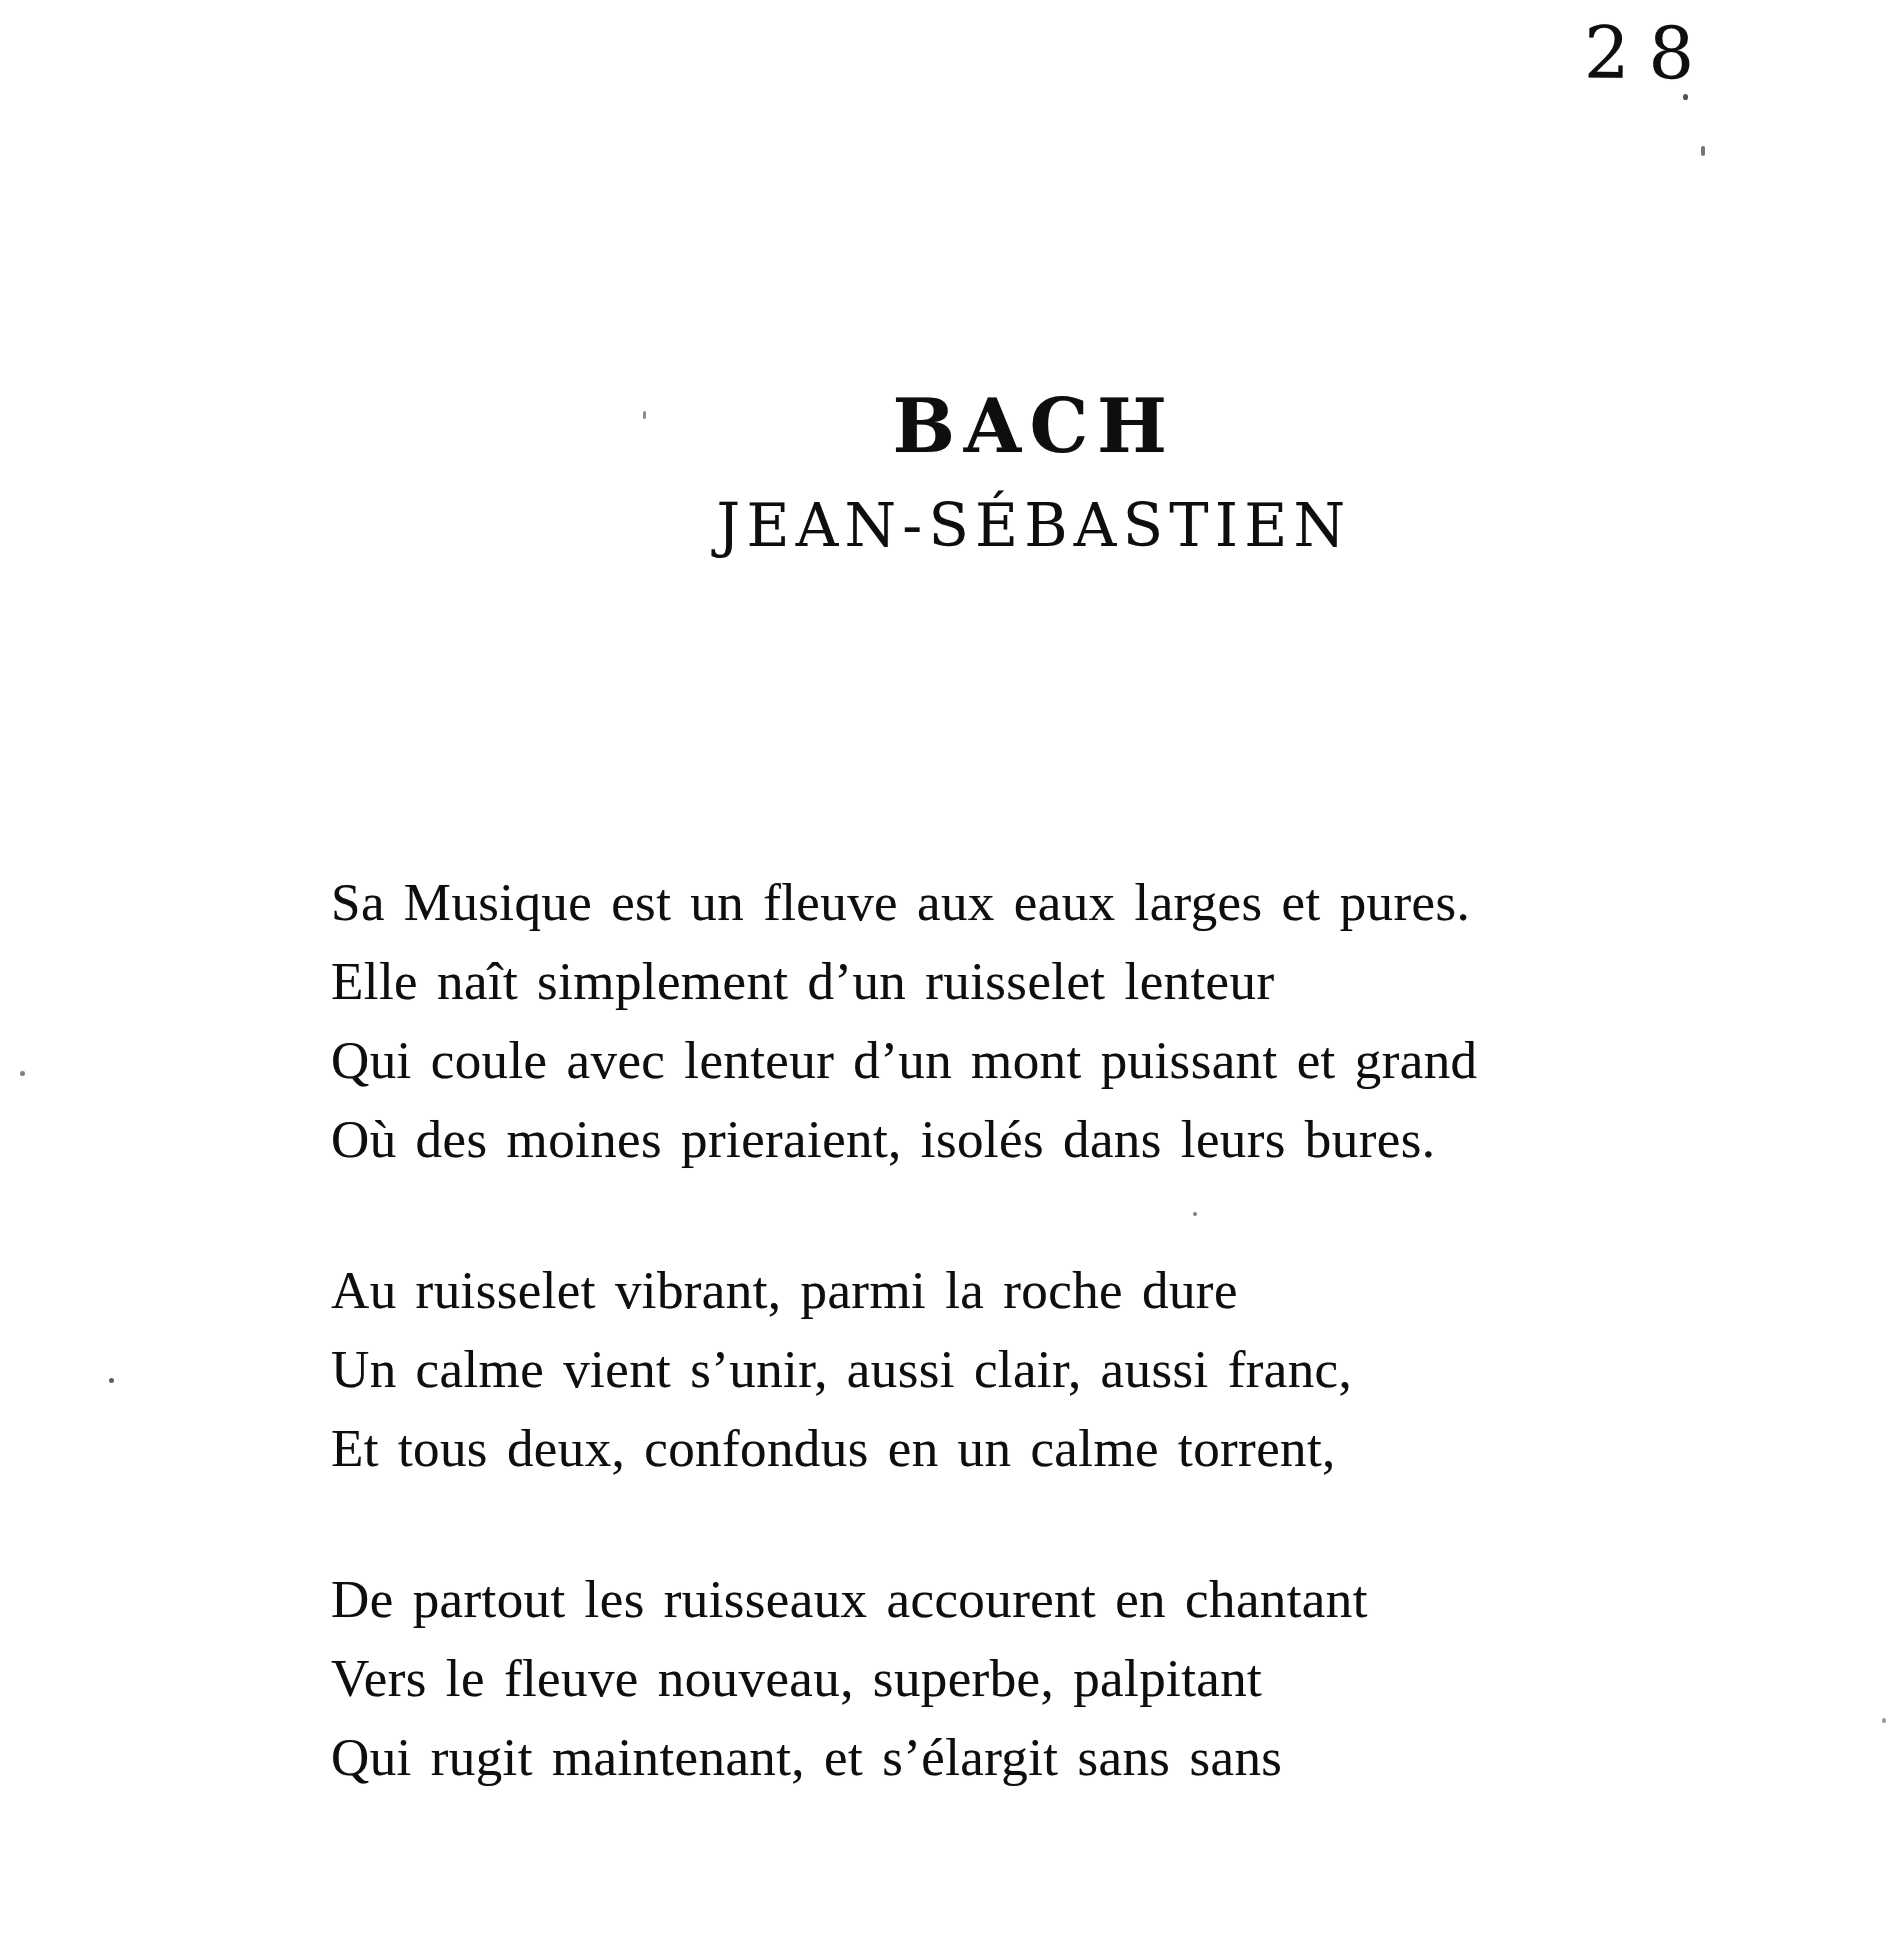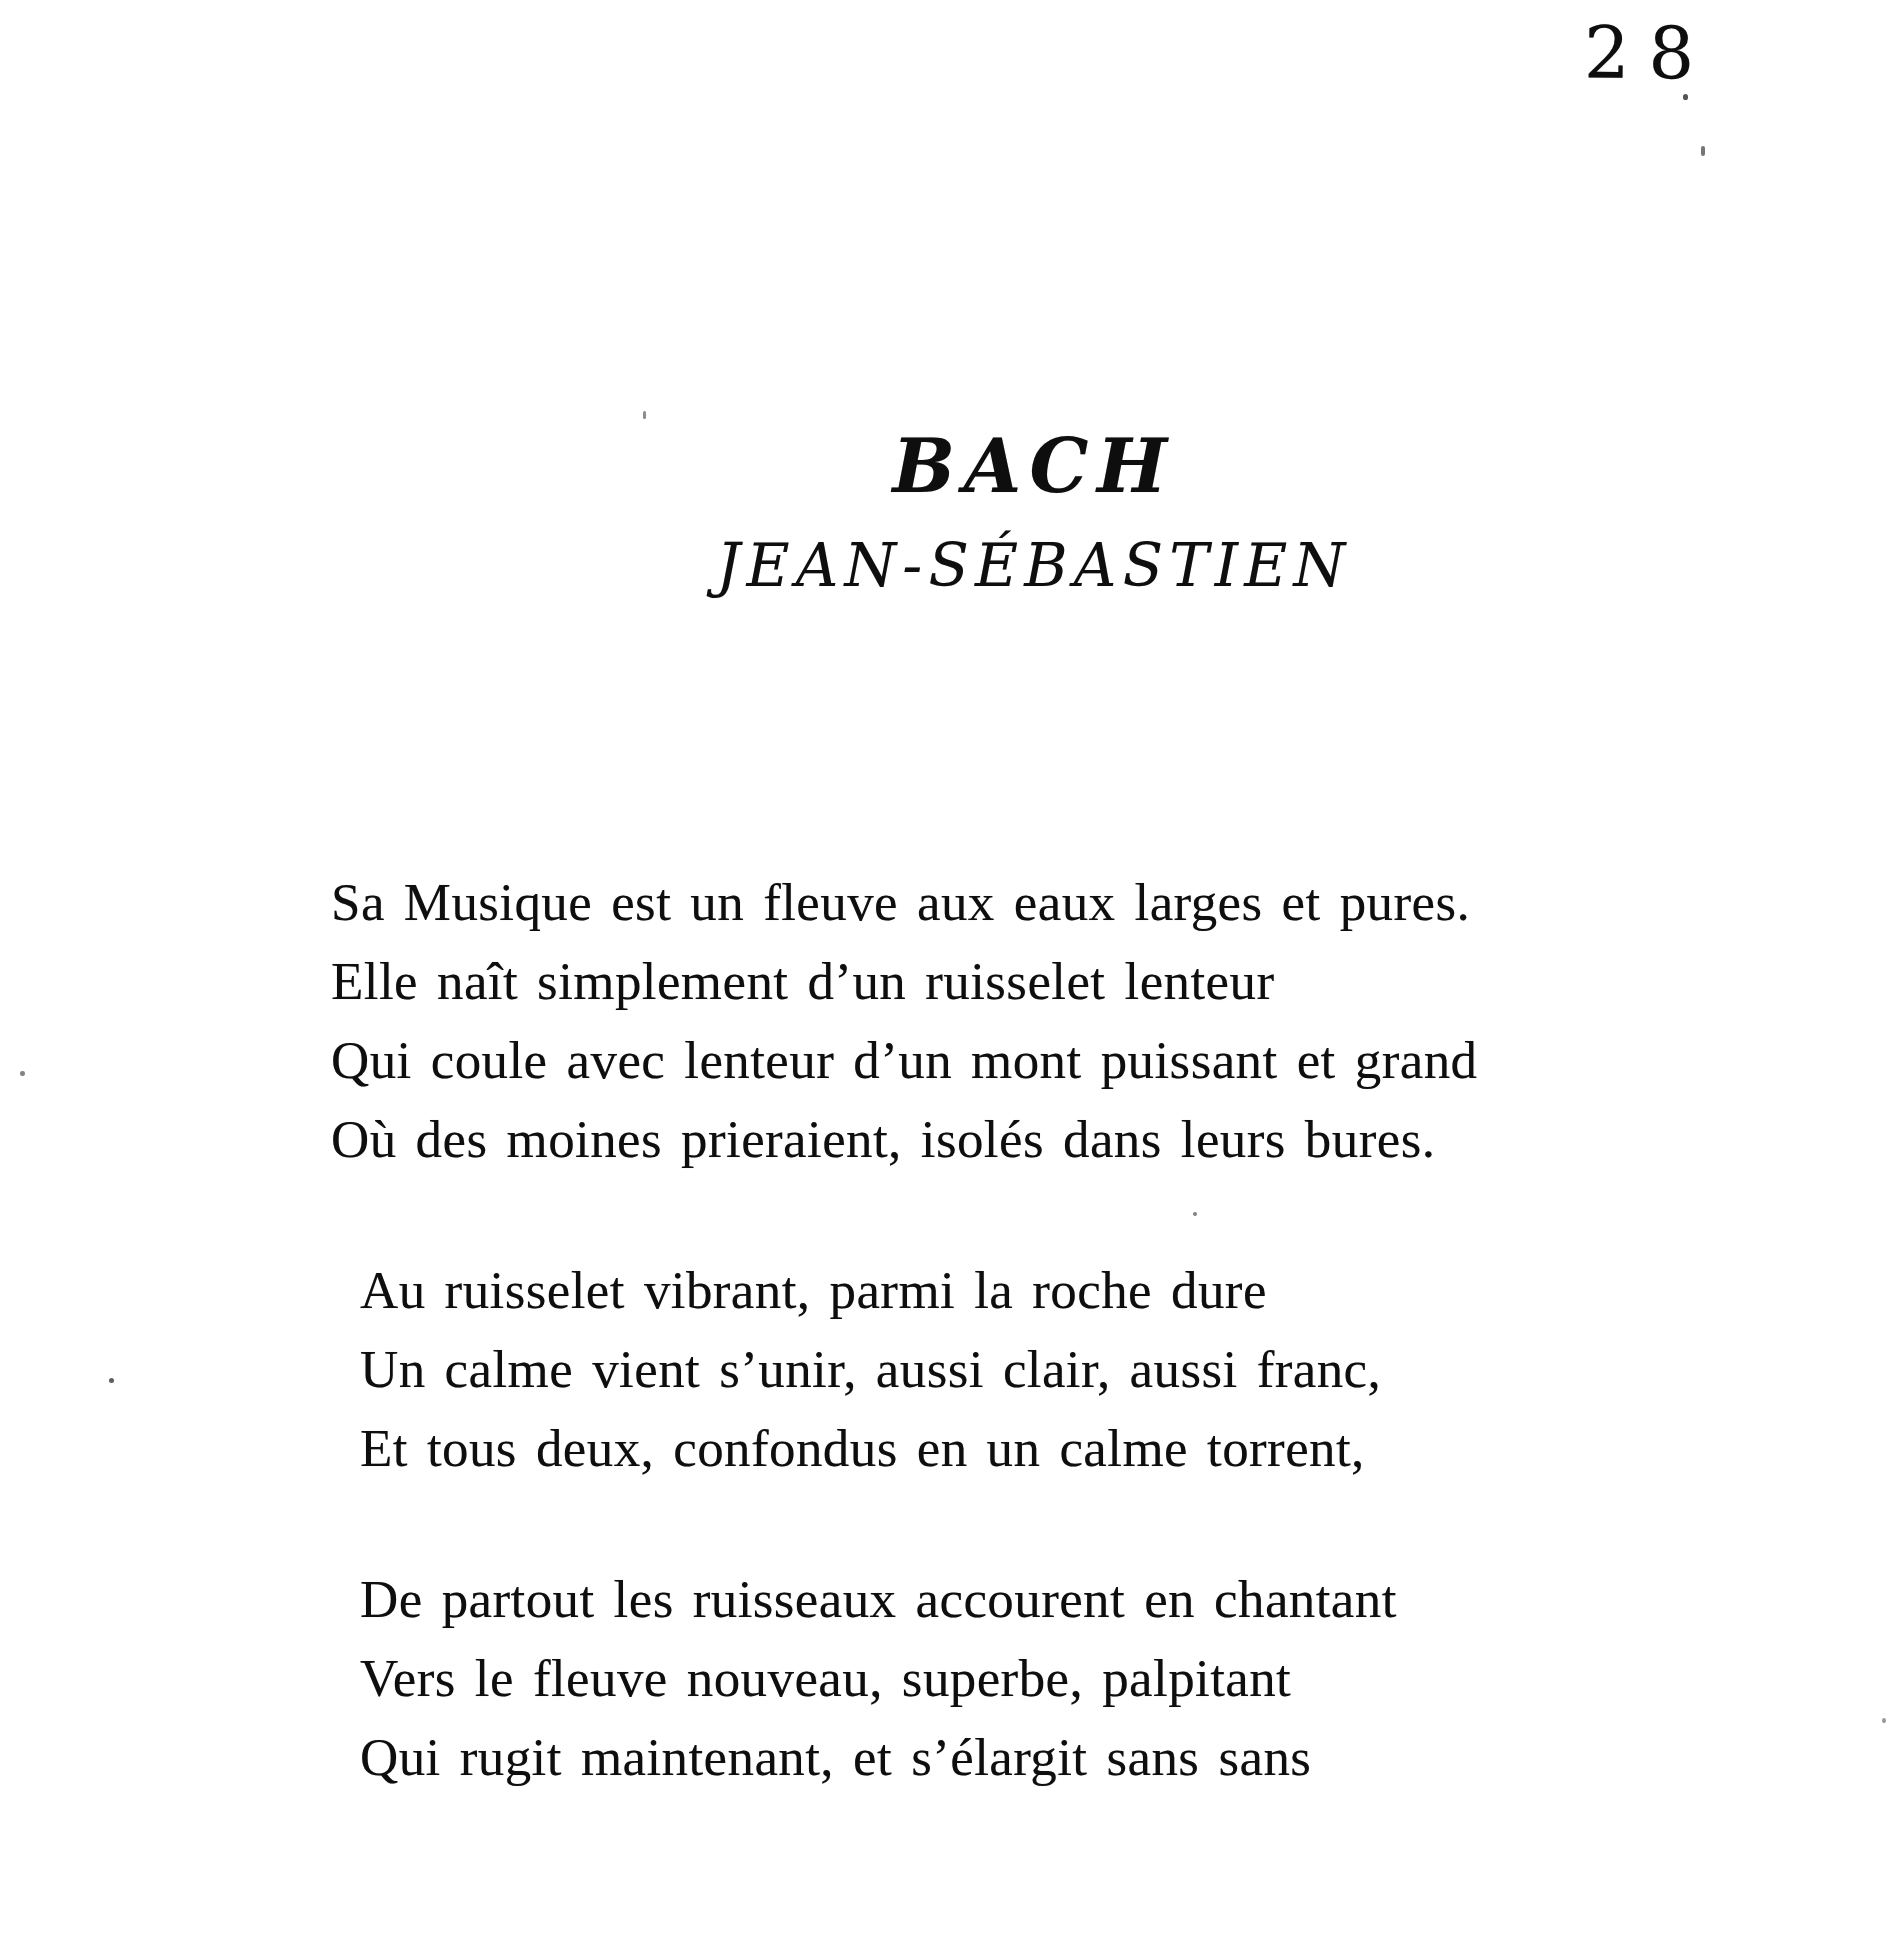--- a/index.html
+++ b/index.html
@@ -25,24 +25,23 @@
     font-size:72px;
     letter-spacing:18.6px;
     font-weight:500;
     color:var(--ink);
     text-shadow:0 0 0.8px rgba(0,0,0,.4);
     transform:rotate(.5deg);
   }
   .heading{
     position:absolute;
     left:337px;
-    top:428px;
+    top:388px;
     width:1394px;
     text-align:center;
-    font-style:italic;
   }
   .title{
     margin:0;
     font-family:"DejaVu Serif","Liberation Serif",serif;
     font-weight:600;
     font-size:74px;
     line-height:77px;
     letter-spacing:8.5px;
     text-shadow:0 0 0.8px rgba(0,0,0,.35);
   }
@@ -60,21 +59,21 @@
     left:331px;
     top:863px;
     width:1471px;
     font-size:53px;
     line-height:79px;
     letter-spacing:0.4px;
     word-spacing:5.4px;
     text-shadow:0 0 0.8px rgba(0,0,0,.35);
   }
   .stanza{margin:0;}
-  .stanza + .stanza{margin-top:72px;margin-left:29px;}
+  .stanza + .stanza{margin-top:72px;}
   .line{white-space:nowrap;}
   
   .speck{
     position:absolute;
     background:#1a1a1a;
     border-radius:50%;
     opacity:.75;
   }
   .s1{left:1683px;top:94px;width:5.4px;height:6.2px;}
   .s2{left:1701px;top:146px;width:3.5px;height:10px;border-radius:1.9px;opacity:.6;}

